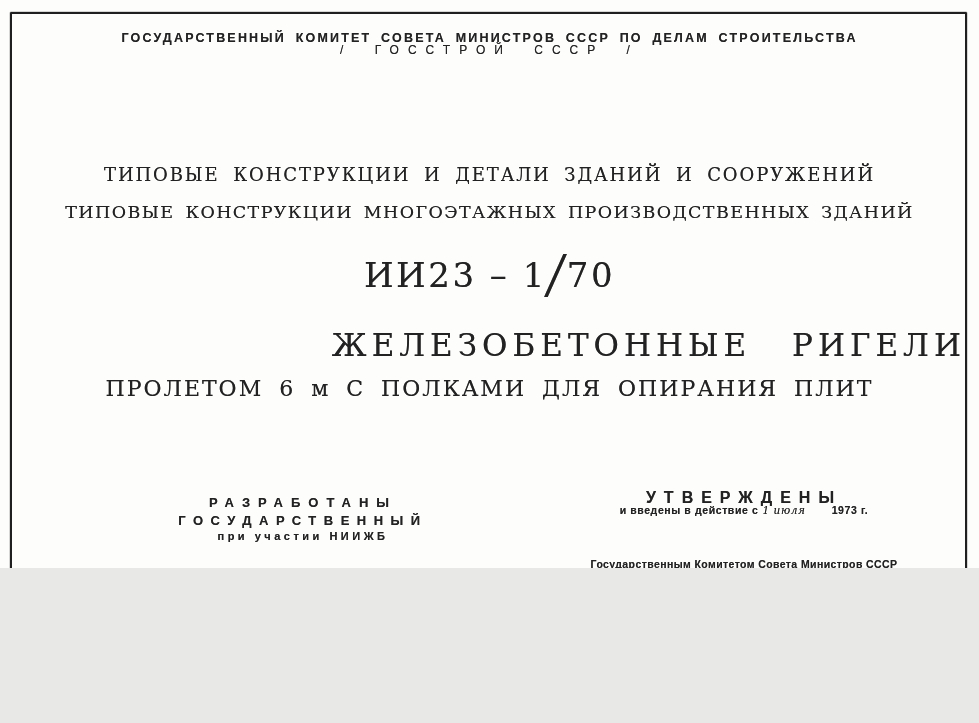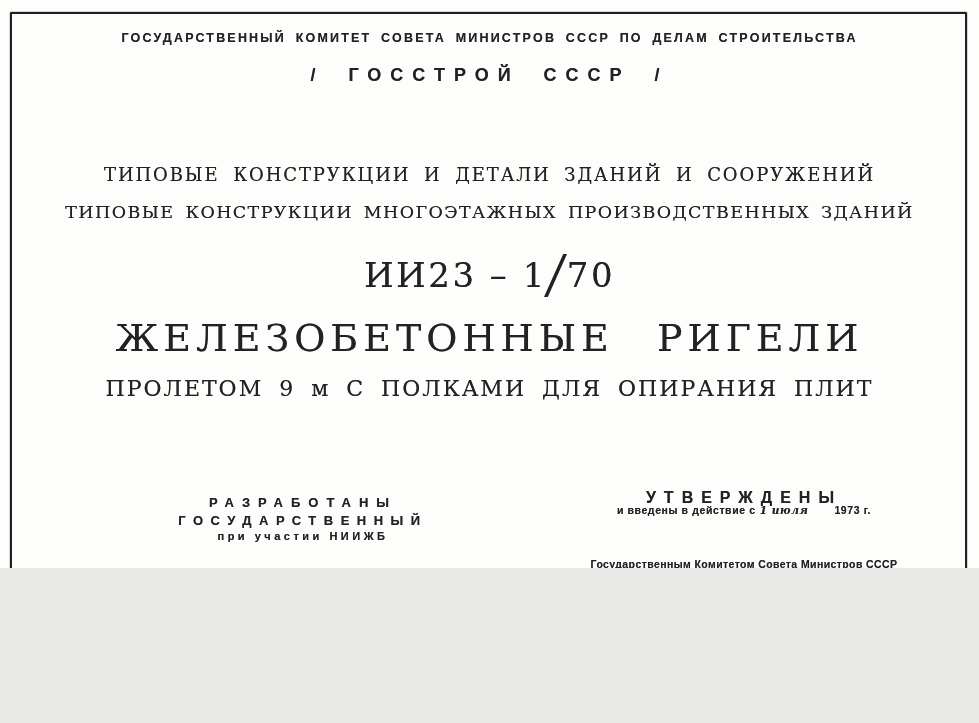--- a/index.html
+++ b/index.html
@@ -17,70 +17,70 @@
     left:10px; top:12px;
     width:953px; height:690px;
     border:2px solid #1f1f1f;
     border-radius:1px;
     box-shadow:0 0 0 0.5px rgba(30,30,30,.35);
   }
   .txt { position:absolute; left:13px; width:953px; text-align:center; white-space:nowrap; }
   .ink { color:#222; text-shadow:0 0 .4px rgba(20,20,20,.55); }
 
   .hdr1 { top:31px;  font-size:12.5px; letter-spacing:2.2px; word-spacing:4px; font-weight:bold; transform:scaleY(1.08); }
-  .hdr2 { top:65px;  font-size:18px;   letter-spacing:9px;  word-spacing:10px; font-weight:bold; }
+  .hdr2 { top:43px;  font-size:12px;   letter-spacing:9px;  word-spacing:10px; font-weight:normal; }
 
   .serif { font-family:"DejaVu Serif","Liberation Serif",serif; }
 
   .ser1 { top:164px; font-size:18px; letter-spacing:1.9px; word-spacing:6px; }
   .ser2 { top:202px; font-size:17.5px; letter-spacing:1.4px; word-spacing:4px; }
 
   .code { top:244px; font-size:34px; letter-spacing:2.5px; }
   .code .slash { display:inline-block; font-size:1.35em; transform:scaleY(1.15); position:relative; top:3px; margin:0 1px; font-style:italic; }
 
-  .main-title { top:316px; font-size:38px; letter-spacing:5px; word-spacing:26px; }
+  .main-title { top:327px; font-size:31px; letter-spacing:5px; word-spacing:26px;text-align:right; }
   .sub-title  { top:376px; font-size:22px; letter-spacing:2px; word-spacing:7px; }
 
   .dev-block {
     position:absolute; left:168px; top:494px; width:270px;
     text-align:center; white-space:nowrap;
   }
   .dev1 { font-size:13px; letter-spacing:8px; font-weight:bold; line-height:18px; }
   .dev2 { font-size:13px; letter-spacing:7.5px; font-weight:bold; line-height:17px; }
   .dev3 { font-size:11px; letter-spacing:3.5px; font-weight:bold; line-height:15px;text-align:center; }
 
   .app-block {
     position:absolute; left:548px; top:491px; width:392px;
     text-align:center; white-space:nowrap; font-weight:bold;
   }
   .app1 { font-size:16px;   letter-spacing:8px; line-height:13px; margin-bottom:1px; }
   .app2 { font-size:10.5px; letter-spacing:.6px; line-height:11.5px; }
   .app3 { font-size:10.5px; letter-spacing:.4px; line-height:11.5px;margin-top:42px; }
   .app4 { font-size:10.5px; letter-spacing:1px;  line-height:11px; }
   .app5 { font-size:11px;   letter-spacing:.5px; line-height:14px; }
-  .hand { font-family:"DejaVu Serif","Liberation Serif",serif; font-style:italic; font-weight:bold; }
+  .hand { font-family:"DejaVu Serif","Liberation Serif",serif; font-style:italic; font-weight:normal; }
   .gap-l { display:inline-block; width:26px; }
   .gap-s { display:inline-block; width:4px; }
 </style>
 </head>
 <body>
 
 <div class="page">
   <div class="frame"></div>
 
   <div class="txt ink hdr1">ГОСУДАРСТВЕННЫЙ КОМИТЕТ СОВЕТА МИНИСТРОВ СССР ПО ДЕЛАМ СТРОИТЕЛЬСТВА</div>
   <div class="txt ink hdr2">/ ГОССТРОЙ СССР /</div>
 
   <div class="txt ink serif ser1">ТИПОВЫЕ КОНСТРУКЦИИ И ДЕТАЛИ ЗДАНИЙ И СООРУЖЕНИЙ</div>
   <div class="txt ink serif ser2">ТИПОВЫЕ КОНСТРУКЦИИ МНОГОЭТАЖНЫХ ПРОИЗВОДСТВЕННЫХ ЗДАНИЙ</div>
 
   <div class="txt ink serif code"><span>ИИ23 – 1</span><span class="slash">/</span><span>70</span></div>
 
   <div class="txt ink serif main-title">ЖЕЛЕЗОБЕТОННЫЕ РИГЕЛИ</div>
-  <div class="txt ink serif sub-title">ПРОЛЕТОМ 9 м С ПОЛКАМИ ДЛЯ ОПИРАНИЯ ПЛИТ</div>
+  <div class="txt ink serif sub-title">ПРОЛЕТОМ 6 м С ПОЛКАМИ ДЛЯ ОПИРАНИЯ ПЛИТ</div>
 
   <div class="dev-block ink">
     <div class="dev1">РАЗРАБОТАНЫ</div>
     <div class="dev2">ГОСУДАРСТВЕННЫЙ</div>
     <div class="dev3">при участии НИИЖБ</div>
   </div>
 
   <div class="app-block ink">
     <div class="app1">УТВЕРЖДЕНЫ</div>
     <div class="app2"><span>и введены в действие с</span><span class="gap-s"></span><span class="hand">1 июля</span><span class="gap-l"></span><span>1973 г.</span></div>

